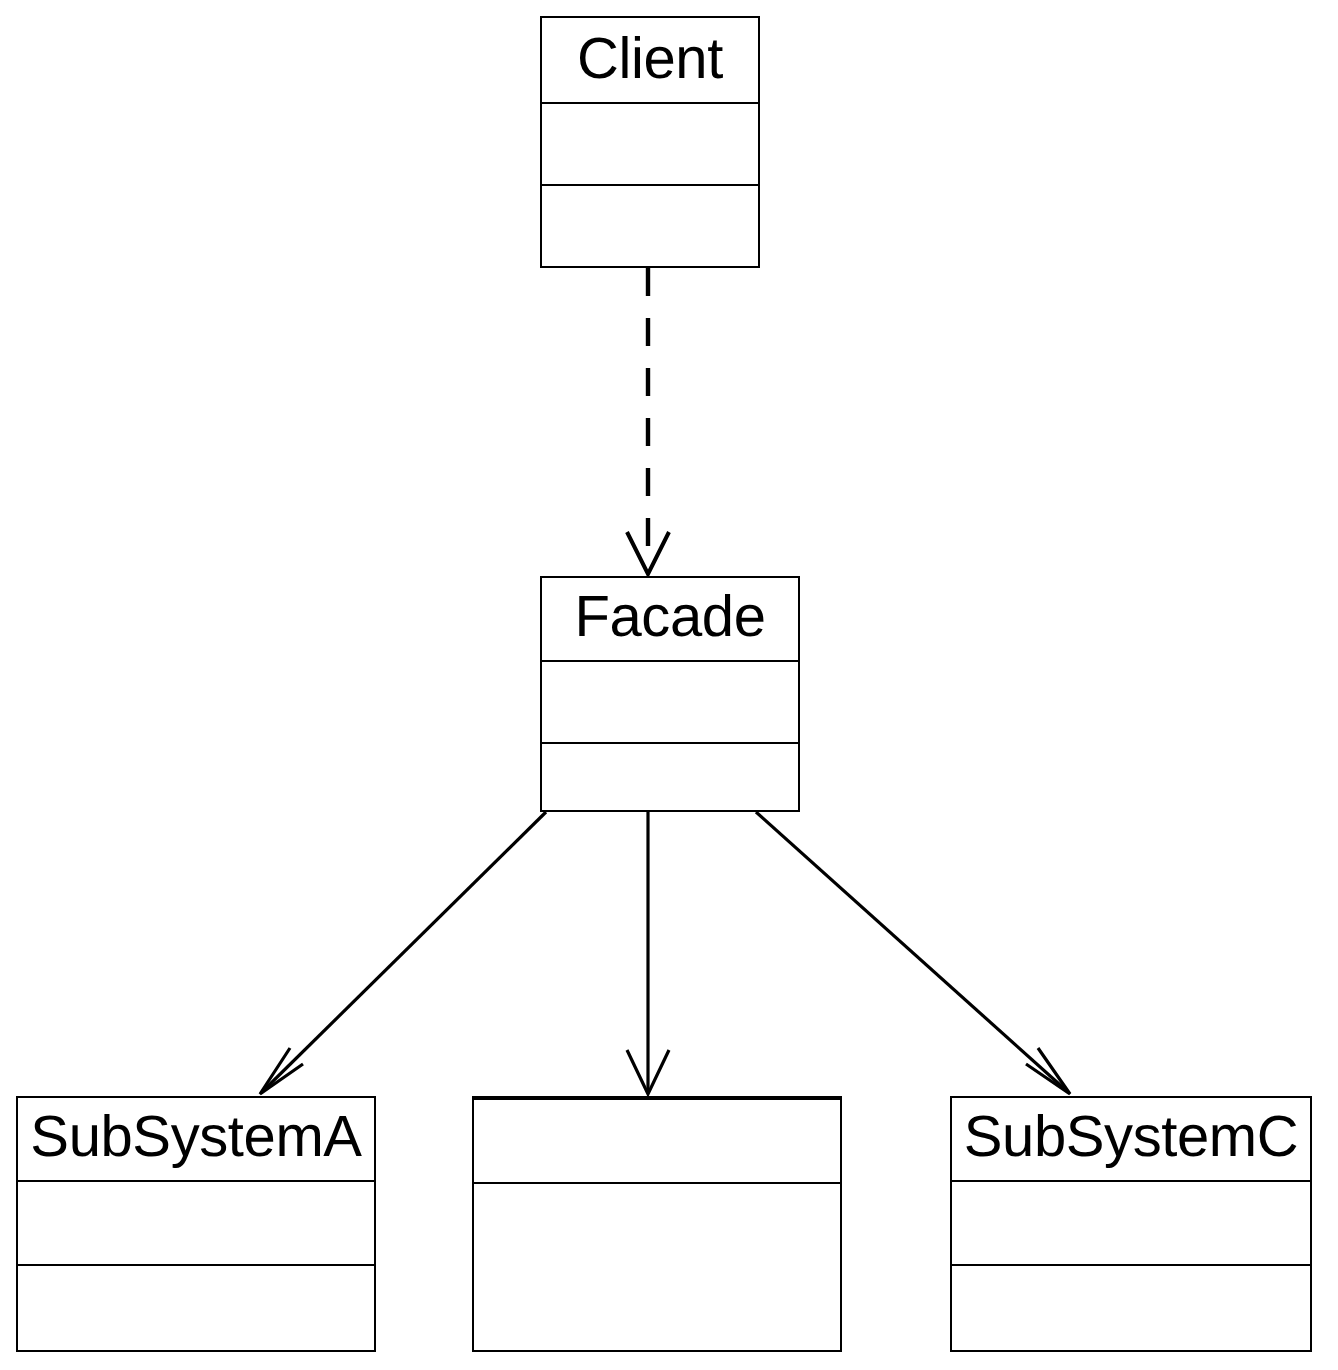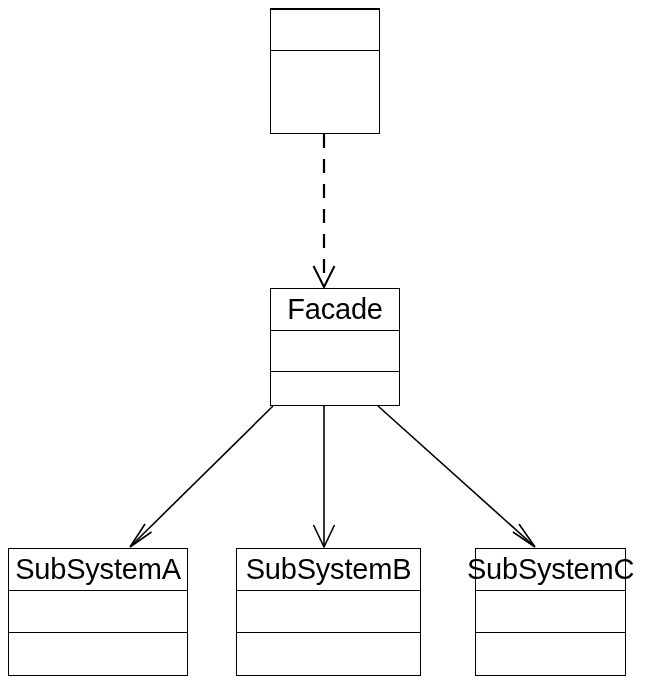--- a/index.html
+++ b/index.html
@@ -80,20 +80,23 @@
     </g>
 
      SubSystemC : solid association with open arrowhead --&gt;
     <g>
       <line x1="378" y1="406" x2="534" y2="546" stroke="#000000" stroke-width="1.6"></line>
       <path d="M 513 532 L 535 547 L 519 524" fill="none" stroke="#000000" stroke-width="1.6" stroke-linecap="butt"></path>
     </g>
   </svg>
 
   <div class="uml-class" style="left:270px; top:8px; width:110px; height:126px;">
+    <div class="uml-compartment name-compartment" style="height:42px;">
+      <span class="uml-class-name">Client</span>
+    </div>
     <div class="uml-compartment divided" style="height:41px;"></div>
     <div class="uml-compartment divided" style="height:40px;"></div>
   </div>
 
   <div class="uml-class" style="left:270px; top:288px; width:130px; height:118px;">
     <div class="uml-compartment name-compartment" style="height:41px;">
       <span class="uml-class-name">Facade</span>
     </div>
     <div class="uml-compartment divided" style="height:41px;"></div>
     <div class="uml-compartment divided" style="height:33px;"></div>
@@ -101,28 +104,25 @@
 
   <div class="uml-class" style="left:8px; top:548px; width:180px; height:128px;">
     <div class="uml-compartment name-compartment" style="height:41px;">
       <span class="uml-class-name">SubSystemA</span>
     </div>
     <div class="uml-compartment divided" style="height:42px;"></div>
     <div class="uml-compartment divided" style="height:42px;"></div>
   </div>
 
   <div class="uml-class" style="left:236px; top:548px; width:185px; height:128px;">
-    <div class="uml-compartment name-compartment" style="height:41px;">
-      <span class="uml-class-name">SubSystemB</span>
-    </div>
     <div class="uml-compartment divided" style="height:42px;"></div>
     <div class="uml-compartment divided" style="height:42px;"></div>
   </div>
 
-  <div class="uml-class" style="left:475px; top:548px; width:151px; height:128px;">
+  <div class="uml-class" style="left:475px; top:548px; width:181px; height:128px;">
     <div class="uml-compartment name-compartment" style="height:41px;">
       <span class="uml-class-name">SubSystemC</span>
     </div>
     <div class="uml-compartment divided" style="height:42px;"></div>
     <div class="uml-compartment divided" style="height:42px;"></div>
   </div>
 
 </div>
 
 </body></html>

